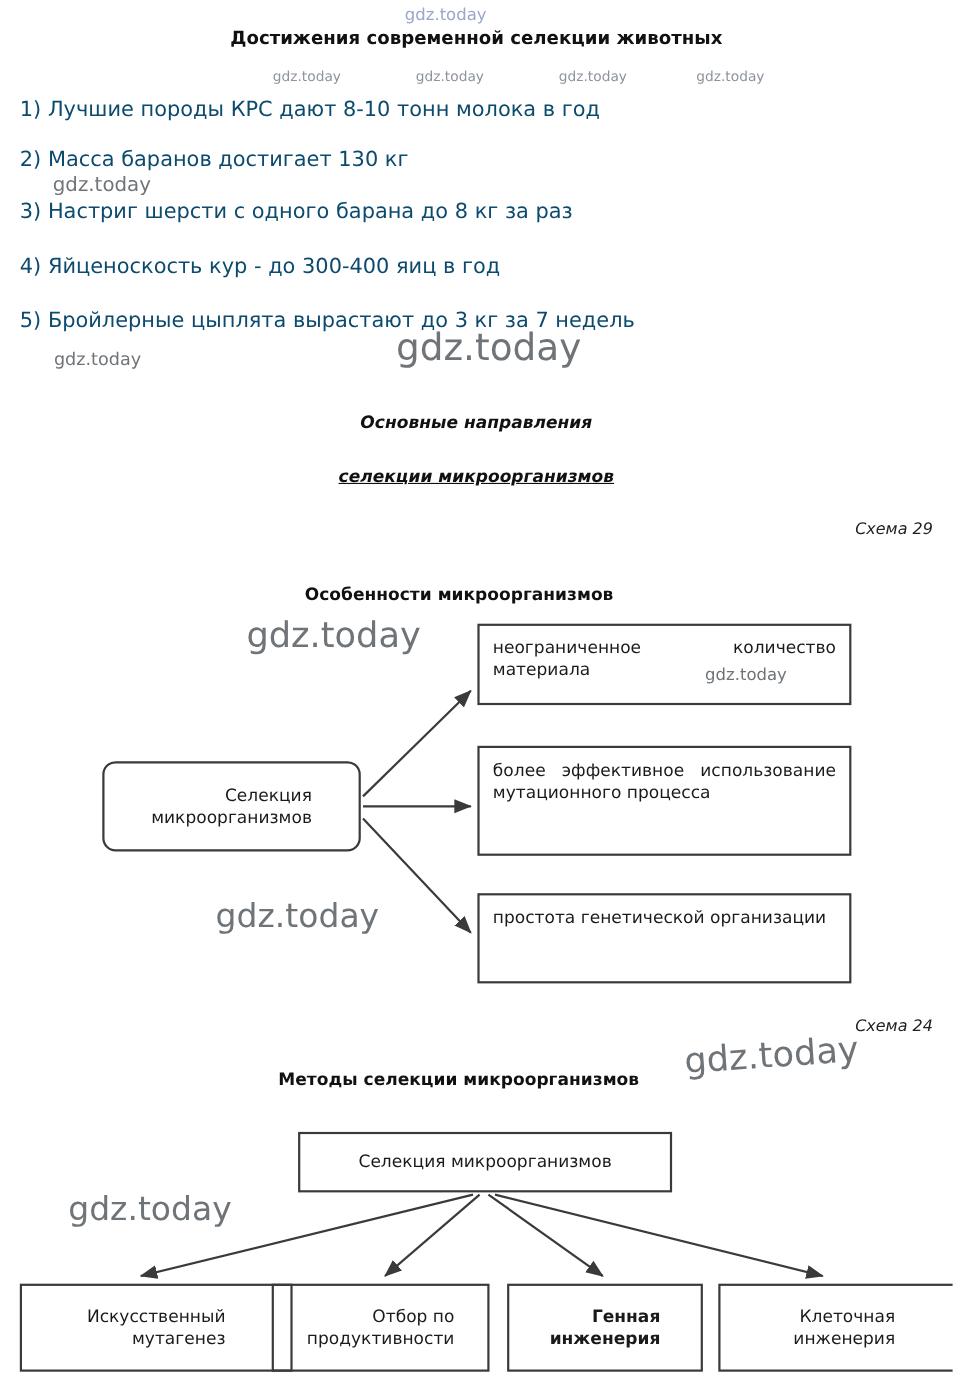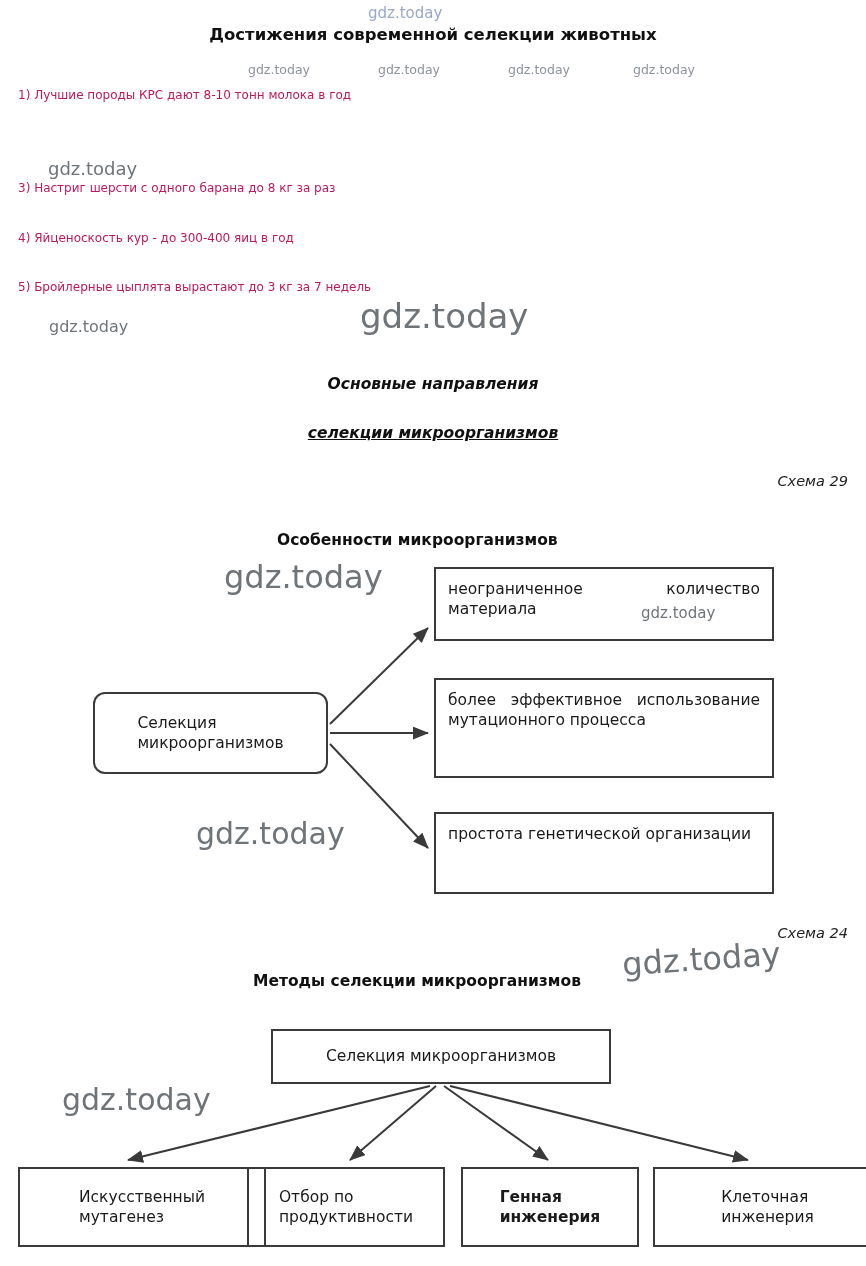--- a/index.html
+++ b/index.html
@@ -42,22 +42,22 @@
     left: 0;
     top: 25px;
     width: 866px;
     text-align: center;
     font-size: 16.5px;
     font-weight: bold;
     color: #111;
   }
   .list-item {
     position: absolute;
-    font-size: 12px;
-    color: #be185d;
+    font-size: 19px;
+    color: #0c4a6e;
     white-space: nowrap;
   }
   .subtitle {
     position: absolute;
     width: 866px;
     left: 0;
     text-align: center;
     font-style: italic;
     font-weight: bold;
     font-size: 15.5px;
@@ -89,21 +89,21 @@
     color: #1a1a1a;
     line-height: 1.3;
   }
   .box-rounded {
     border-radius: 12px;
   }
   .box-center {
     display: flex;
     align-items: center;
     justify-content: center;
-    text-align: left;
+    text-align: right;
   }
   .box-just {
     padding: 10px 12px;
     text-align: justify;
     text-align-last: left;
   }
   .box-just span {
     display: block;
   }
   svg.arrows {
@@ -135,20 +135,21 @@
 
   <div class="wm wm-dark" style="left:360px; top:296px; font-size:34px;">gdz.today</div>
   <div class="wm wm-dark" style="left:224px; top:558px; font-size:32px;">gdz.today</div>
   <div class="wm wm-dark" style="left:196px; top:816px; font-size:30px;">gdz.today</div>
   <div class="wm wm-dark" style="left:622px; top:940px; font-size:32px; transform:rotate(-4deg);">gdz.today</div>
   <div class="wm wm-dark" style="left:62px; top:1082px; font-size:30px;">gdz.today</div>
 
   <div class="title-main">Достижения современной селекции животных</div>
 
   <div class="list-item" style="left:18px; top:88px;">1) Лучшие породы КРС дают 8-10 тонн молока в год</div>
+  <div class="list-item" style="left:18px; top:134px;">2) Масса баранов достигает 130 кг</div>
   <div class="list-item" style="left:18px; top:181px;">3) Настриг шерсти с одного барана до 8 кг за раз</div>
   <div class="list-item" style="left:18px; top:231px;">4) Яйценоскость кур - до 300-400 яиц в год</div>
   <div class="list-item" style="left:18px; top:280px;">5) Бройлерные цыплята вырастают до 3 кг за 7 недель</div>
 
   <div class="subtitle" style="top:375px;">Основные направления</div>
   <div class="subtitle subtitle-underline" style="top:424px;">селекции микроорганизмов</div>
 
   <div class="scheme-label" style="top:473px;">Схема 29</div>
   <div class="section-head" style="left:277px; top:521px;margin-top:10px;">Особенности микроорганизмов</div>
 

